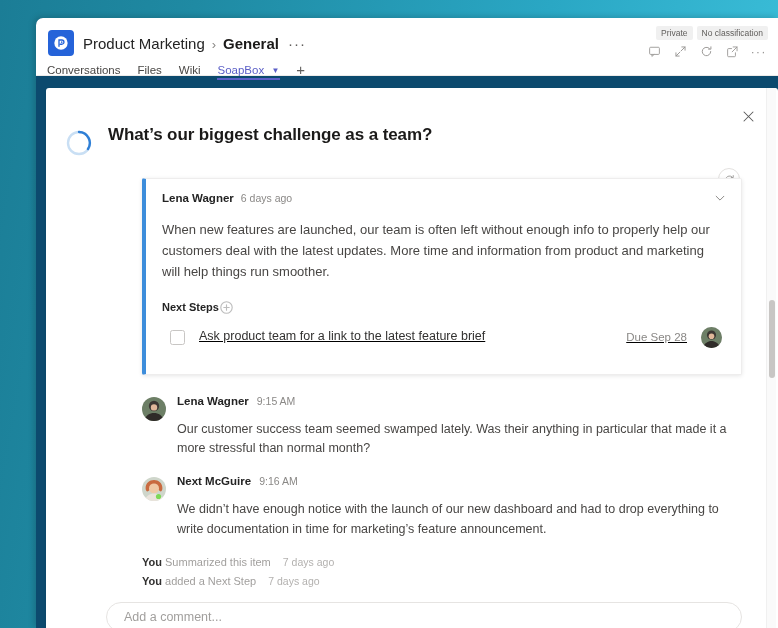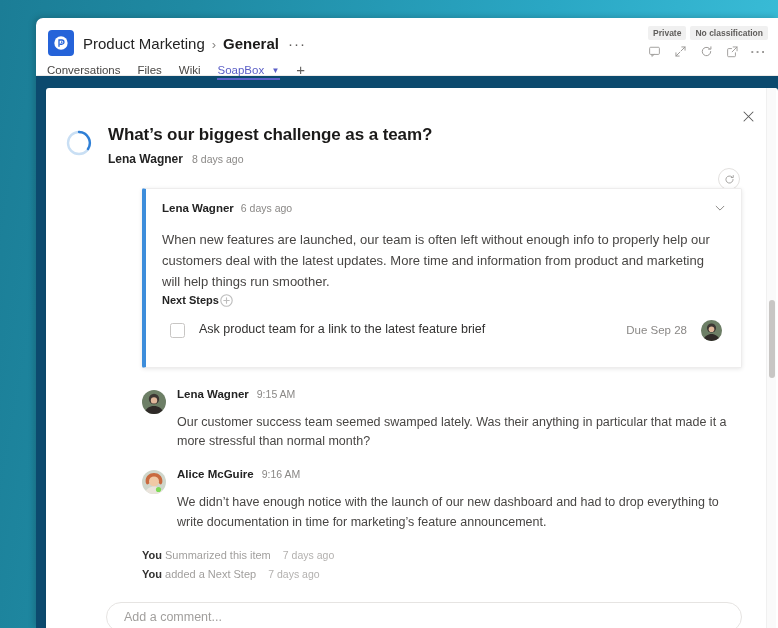--- a/index.html
+++ b/index.html
@@ -120,21 +120,20 @@
 
   
   .header-right {
     position: absolute;
     right: 10px;
     top: 8px;
     display: flex;
     flex-direction: column;
     align-items: flex-end;
     gap: 5px;
-    font-weight: bold;
   }
   .badges { display: flex; gap: 4px; }
   .badge {
     background: #f0f0f0;
     color: #605e5c;
     font-size: 8.5px;
     padding: 2px 5px;
     border-radius: 2px;
     white-space: nowrap;
   }
@@ -272,40 +271,42 @@
     font-size: 13px;
     line-height: 1.63;
     color: #484644;
     max-width: 600px;
   }
 
   .ns-head {
     display: flex;
     align-items: center;
     gap: 0;
+    margin-top: 17px;
   }
   .ns-label {
     font-size: 11px;
     font-weight: 700;
     color: #242424;
   }
   .ns-add {
     width: 15px; height: 15px;
     cursor: pointer;
     color: #bdbdbd;
   }
   .ns-add svg { width: 15px; height: 15px; display: block; }
 
   
   .task {
     display: flex;
     align-items: center;
     gap: 14px;
     padding: 9px 2px 9px 8px;
     margin-top: 3px;
+    text-decoration: underline;
   }
   .task.done { opacity: 1; }
 
   .cb {
     width: 15px; height: 15px;
     border: 1.4px solid #c8c6c4;
     border-radius: 2.5px;
     flex: 0 0 auto;
     background: #fff;
     cursor: pointer;
@@ -519,24 +520,20 @@
 
       <div class="item-head">
         <div class="spinner-ring">
           <svg viewBox="0 0 26 26" width="26" height="26">
             <circle cx="13" cy="13" r="11" fill="none" stroke="#c9dff4" stroke-width="2.4"></circle>
             <path d="M13 2a11 11 0 0 1 9 17" fill="none" stroke="#2f7fd6" stroke-width="2.4" stroke-linecap="round"></path>
           </svg>
         </div>
         <div>
           <div class="item-title">What’s our biggest challenge as a team?</div>
-          <div class="item-byline">
-            <span class="author">Lena Wagner</span>
-            <span class="ago">8 days ago</span>
-          </div>
         </div>
         <div class="regen-btn">
           <svg viewBox="0 0 20 20" fill="none" stroke="currentColor" stroke-width="1.6" stroke-linecap="round">
             <path d="M16.5 10a6.5 6.5 0 1 1-2.1-4.8"></path>
             <path d="M16.8 2.8v3.6h-3.6"></path>
           </svg>
         </div>
       </div>
 
       <div class="summary-card">
@@ -603,21 +600,21 @@
             <svg viewBox="0 0 24 24">
               <rect width="24" height="24" fill="#cfd6cb"></rect>
               <path d="M3.6 11c0-5 3.8-8 8.4-8s8.4 3 8.4 8c0 3-1.5 4-2.6 3-1.9-1.7-3-3.3-5.8-3.3-2.6 0-3.6 1.8-5.6 3.4C5.1 15.1 3.6 14 3.6 11z" fill="#c96a3f"></path>
               <circle cx="12" cy="11.4" r="5" fill="#f0c9a5"></circle>
               <path d="M2.6 24c1.4-5.2 5.4-7.4 9.4-7.4s8 2.2 9.4 7.4z" fill="#eae4dc"></path>
               <circle cx="16.5" cy="19.5" r="2.6" fill="#7ed957"></circle>
             </svg>
           </div>
           <div class="msg-body">
             <div class="msg-head">
-              <span class="msg-author">Alice McGuire</span>
+              <span class="msg-author">Next McGuire</span>
               <span class="msg-time">9:16 AM</span>
             </div>
             <div class="msg-text">We didn’t have enough notice with the launch of our new dashboard and had to drop everything to write documentation in time for marketing’s feature announcement.</div>
           </div>
         </div>
       </div>
 
       <div class="activity">
         <div class="act-row">
           <span class="act-you">You</span>

